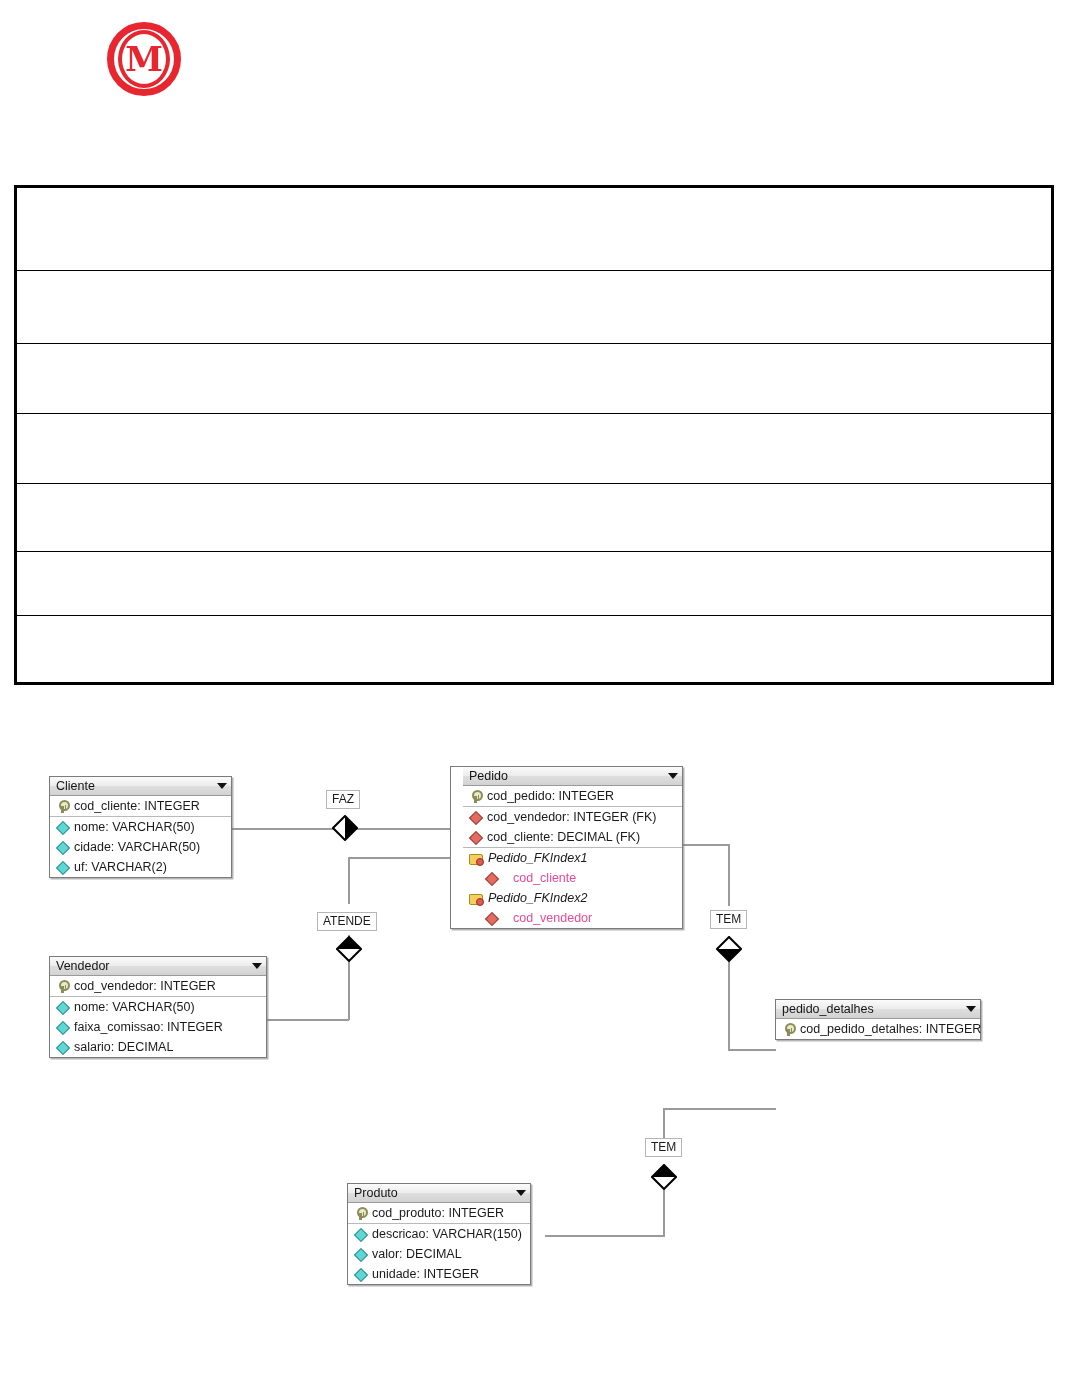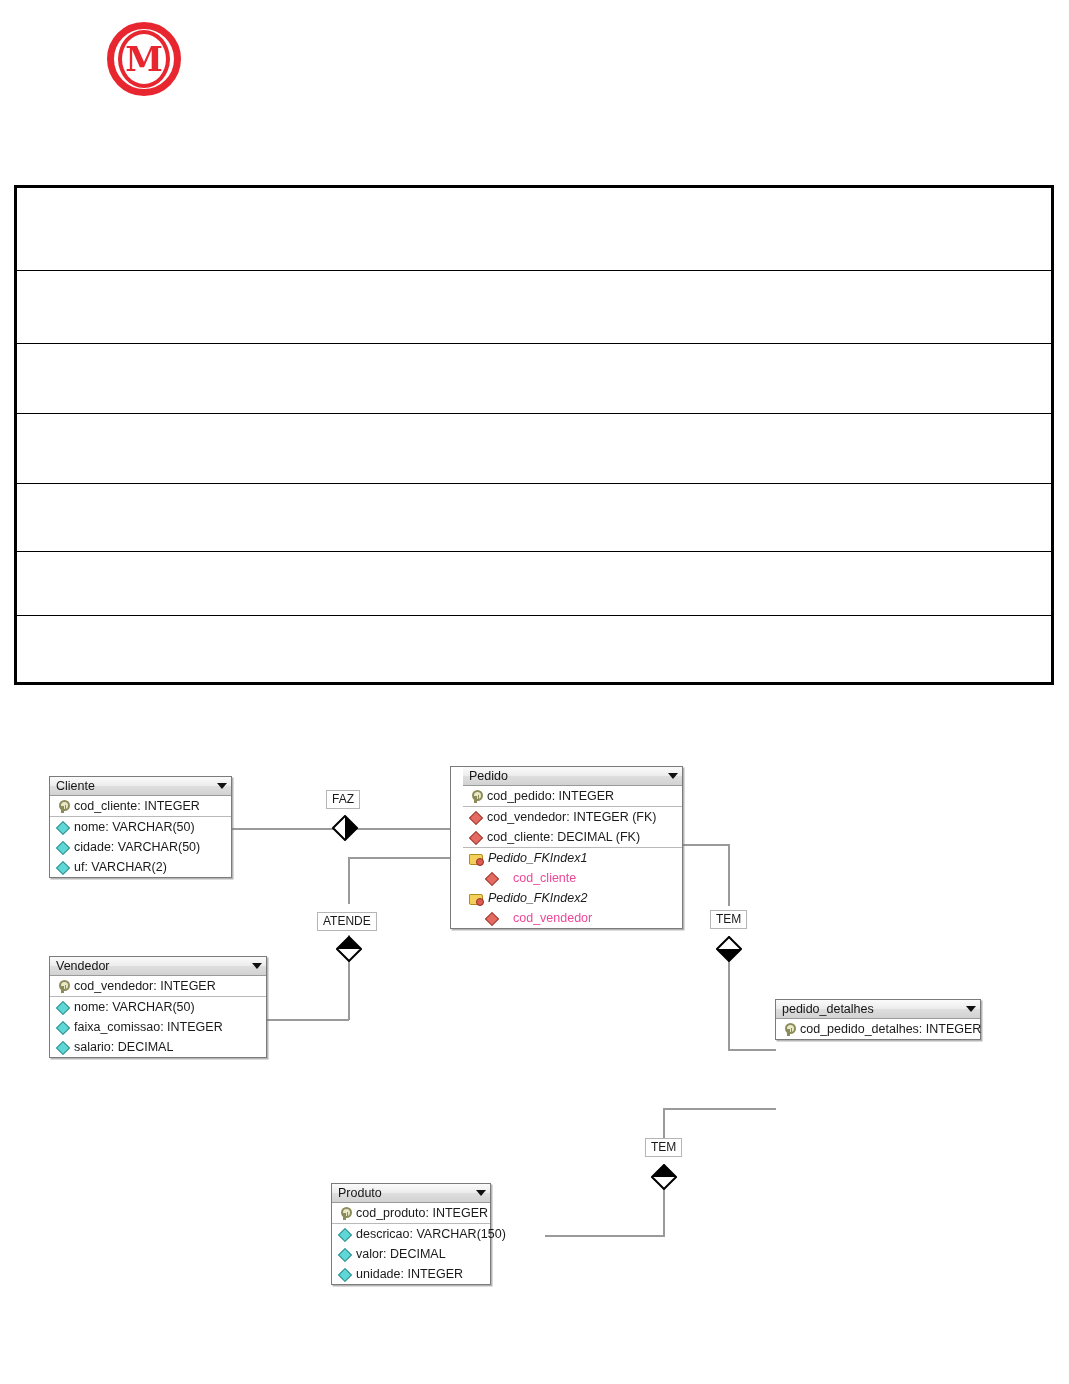--- a/index.html
+++ b/index.html
@@ -336,21 +336,21 @@
       <span class="caret"></span>
     </div>
     <div class="sect">
       <div class="attr">
         <span class="ic ic-key"></span>
         <span class="lbl">cod_pedido_detalhes: INTEGER</span>
       </div>
     </div>
   </div>
 
-  <div class="entity" style="left:331px; top:443px; width:160px;">
+  <div class="entity" style="left:347px; top:443px; width:184px;">
     <div class="entity-title">
       <span class="tname">Produto</span>
       <span class="caret"></span>
     </div>
     <div class="sect">
       <div class="attr">
         <span class="ic ic-key"></span>
         <span class="lbl">cod_produto: INTEGER</span>
       </div>
     </div>

